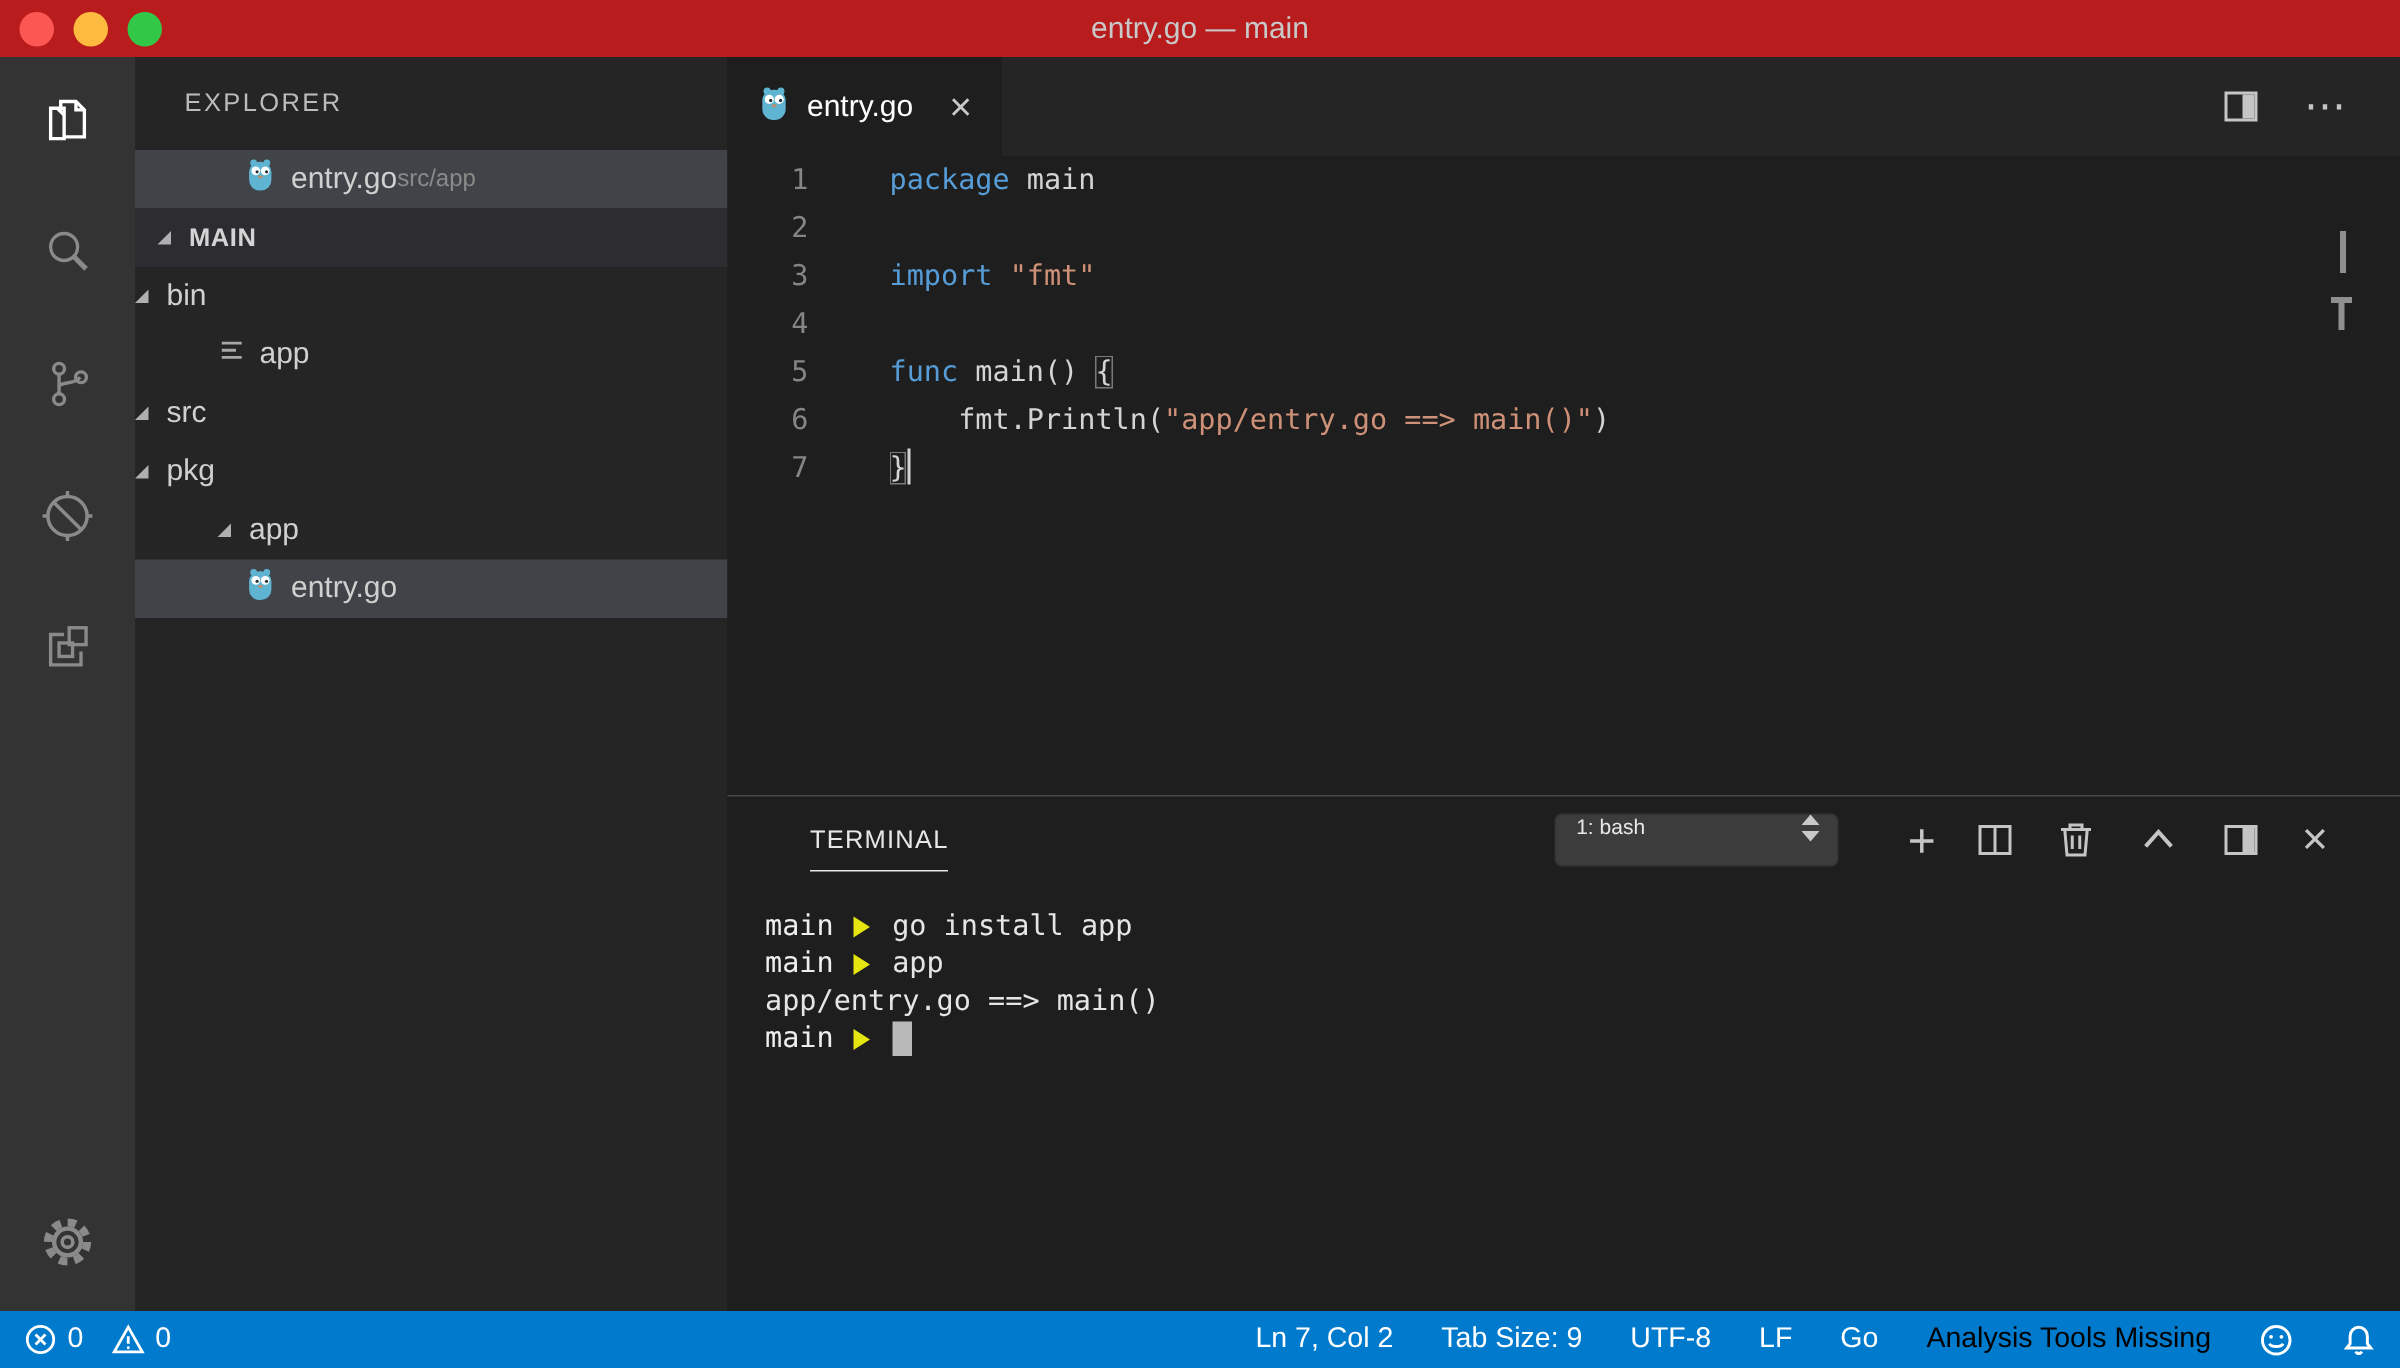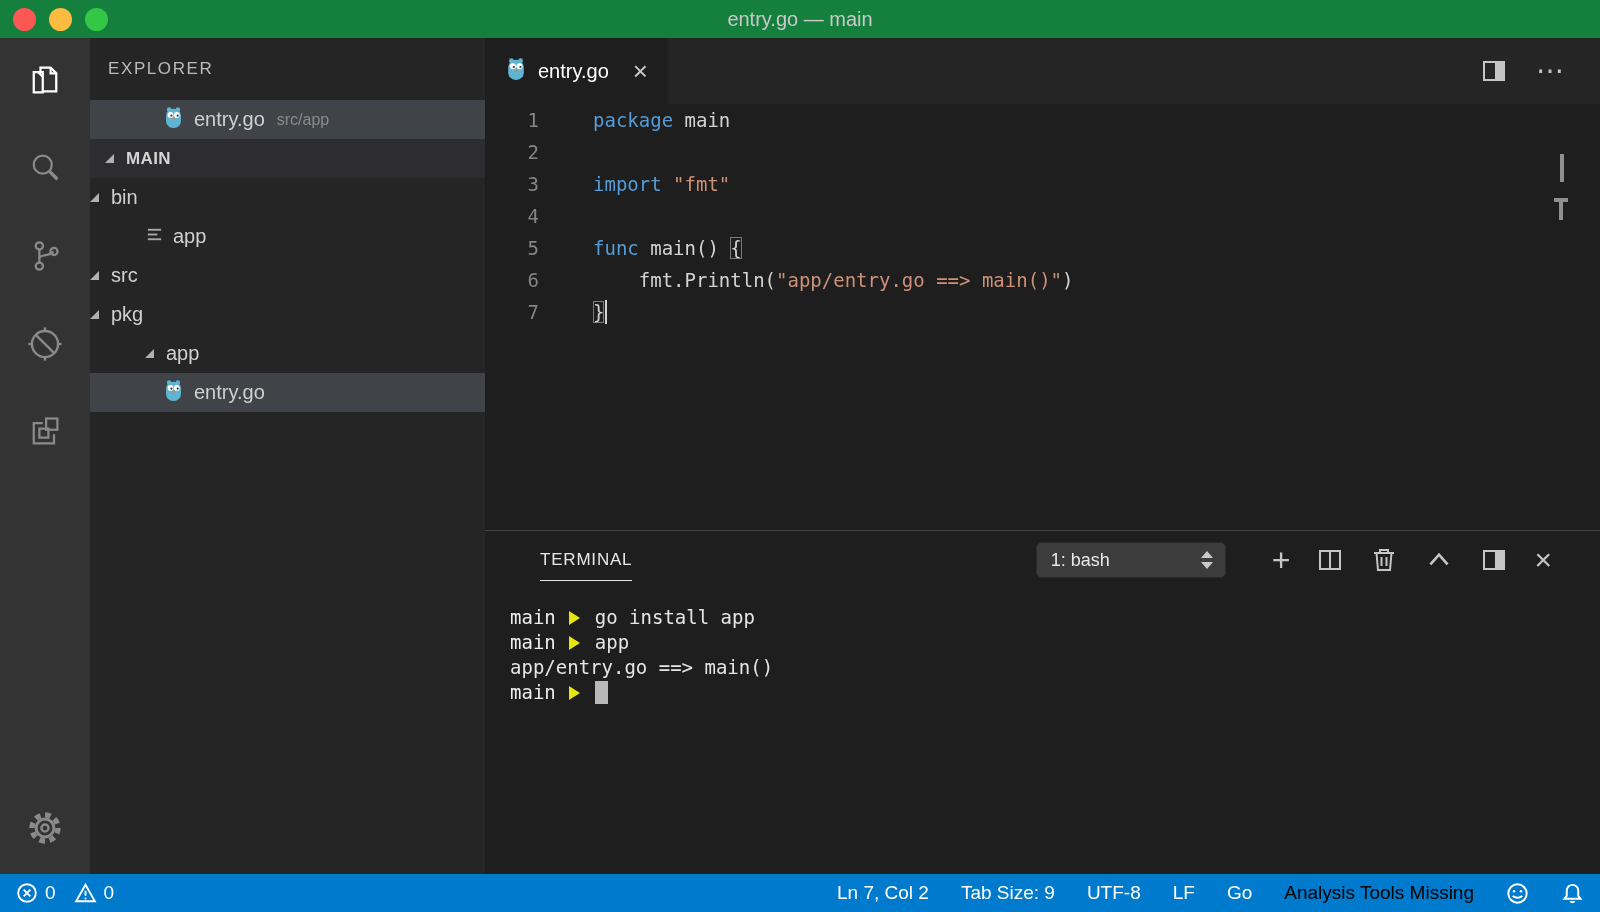--- a/index.html
+++ b/index.html
@@ -1,52 +1,52 @@
 <!DOCTYPE html>
 <html><head>
 <meta charset="utf-8">
 <style>
   * { margin:0; padding:0; box-sizing:border-box; }
   html,body { width:1600px; height:912px; overflow:hidden; background:#1e1e1e;
               font-family:"Liberation Sans", sans-serif; }
   .window { width:1600px; height:912px; display:flex; flex-direction:column; }
 
   
-  .titlebar { height:38px; background:#15803d; position:relative; flex:0 0 38px; }
+  .titlebar { height:38px; background:#b91c1c; position:relative; flex:0 0 38px; }
   .traffic { position:absolute; left:13px; top:8px; display:flex; gap:13px; }
   .light { width:23px; height:23px; border-radius:50%; display:inline-block; }
   .light.red { background:#fc5753; }
   .light.yellow { background:#fdbc40; }
   .light.green { background:#33c748; }
   .win-title { position:absolute; left:0; right:0; top:0; height:38px; line-height:38px;
                text-align:center; color:#c9c9c9; font-size:20px; }
 
   
   .main { flex:1 1 auto; display:flex; min-height:0; }
 
   
   .activitybar { width:90px; background:#333333; display:flex; flex-direction:column;
                  justify-content:space-between; flex:0 0 90px; }
   .ab-item { height:88px; display:flex; align-items:center; justify-content:center; cursor:pointer; }
   .ab-item svg { stroke:#8a8a8a; fill:none; stroke-width:2; }
   .ab-item.active svg { stroke:#ffffff; }
 
   
   .sidebar { width:395px; background:#252526; flex:0 0 395px; display:flex; flex-direction:column; }
-  .sidebar-title { height:62px; line-height:62px; padding-left:18px; color:#bbbbbb;
+  .sidebar-title { height:62px; line-height:62px; padding-left:33px; color:#bbbbbb;
                    font-size:17px; letter-spacing:1.6px; }
   .section-header { height:39px; display:flex; align-items:center; padding-left:15px;
                     background:#2d2d31; color:#d4d4d4; font-weight:bold; font-size:17px;
                     letter-spacing:.4px; cursor:pointer; }
   .twistie { width:0; height:0; border-left:9px solid transparent;
              border-bottom:9px solid #b0b0b0; margin-right:12px; flex:0 0 auto; }
   .row { height:39px; display:flex; align-items:center; color:#d0d0d0; font-size:20px;
          cursor:pointer; white-space:nowrap; }
   .row.selected { background:#404449; }
-  .row .detail { color:#8a8a8a; font-size:16px; margin-left:12px; }
+  .row .detail { color:#8a8a8a; font-size:16px; }
   .ind1 { }
   .ind2 { padding-left:55px; }
   .ind3 { padding-left:73px; }
   .gopher { margin-right:10px; flex:0 0 auto; }
   .file-ic { margin-right:9px; flex:0 0 auto; }
 
   
   .editor-col { flex:1 1 auto; display:flex; flex-direction:column; min-width:0; background:#1e1e1e; }
 
   
@@ -77,22 +77,22 @@
 
   
   .panel { height:344px; flex:0 0 344px; border-top:1px solid #474747; display:flex;
            flex-direction:column; background:#1e1e1e; }
   .panel-header { height:58px; display:flex; align-items:center; padding:0 48px 0 55px; flex:0 0 58px; }
   .panel-title { color:#e7e7e7; font-size:17px; letter-spacing:.8px; padding-bottom:10px;
                  border-bottom:1px solid #e7e7e7; margin-top:10px; cursor:pointer; }
   .panel-actions { margin-left:auto; display:flex; align-items:center; gap:26px; }
   .panel-actions svg { stroke:#c5c5c5; fill:none; stroke-width:2; }
   .shell-select { width:190px; height:36px; background:#3c3c3c; border:1px solid #2a2a2a;
-                  border-radius:5px; display:flex; align-items:center; padding:0 12px 0 14px;
-                  color:#e8e8e8; font-size:18px; cursor:pointer; margin-right:20px; }
+                  border-radius:5px; display:flex; padding:0 12px 0 14px;
+                  color:#e8e8e8; font-size:14px; cursor:pointer; margin-right:20px; }
   .sel-arrows { margin-left:auto; display:flex; flex-direction:column; gap:4px; align-items:center; }
   .tri-up { width:0; height:0; border-left:6px solid transparent; border-right:6px solid transparent;
             border-bottom:7px solid #c9c9c9; }
   .tri-down { width:0; height:0; border-left:6px solid transparent; border-right:6px solid transparent;
               border-top:7px solid #c9c9c9; }
   .icon-btn { display:flex; align-items:center; justify-content:center; cursor:pointer; }
   .plus-btn { color:#c5c5c5; font-size:32px; font-weight:300; line-height:1; cursor:pointer; }
   .close-btn { color:#c5c5c5; font-size:30px; line-height:1; cursor:pointer; }
 
   .terminal { flex:1 1 auto; padding:16px 0 0 25px; font-family:"DejaVu Sans Mono", monospace;

